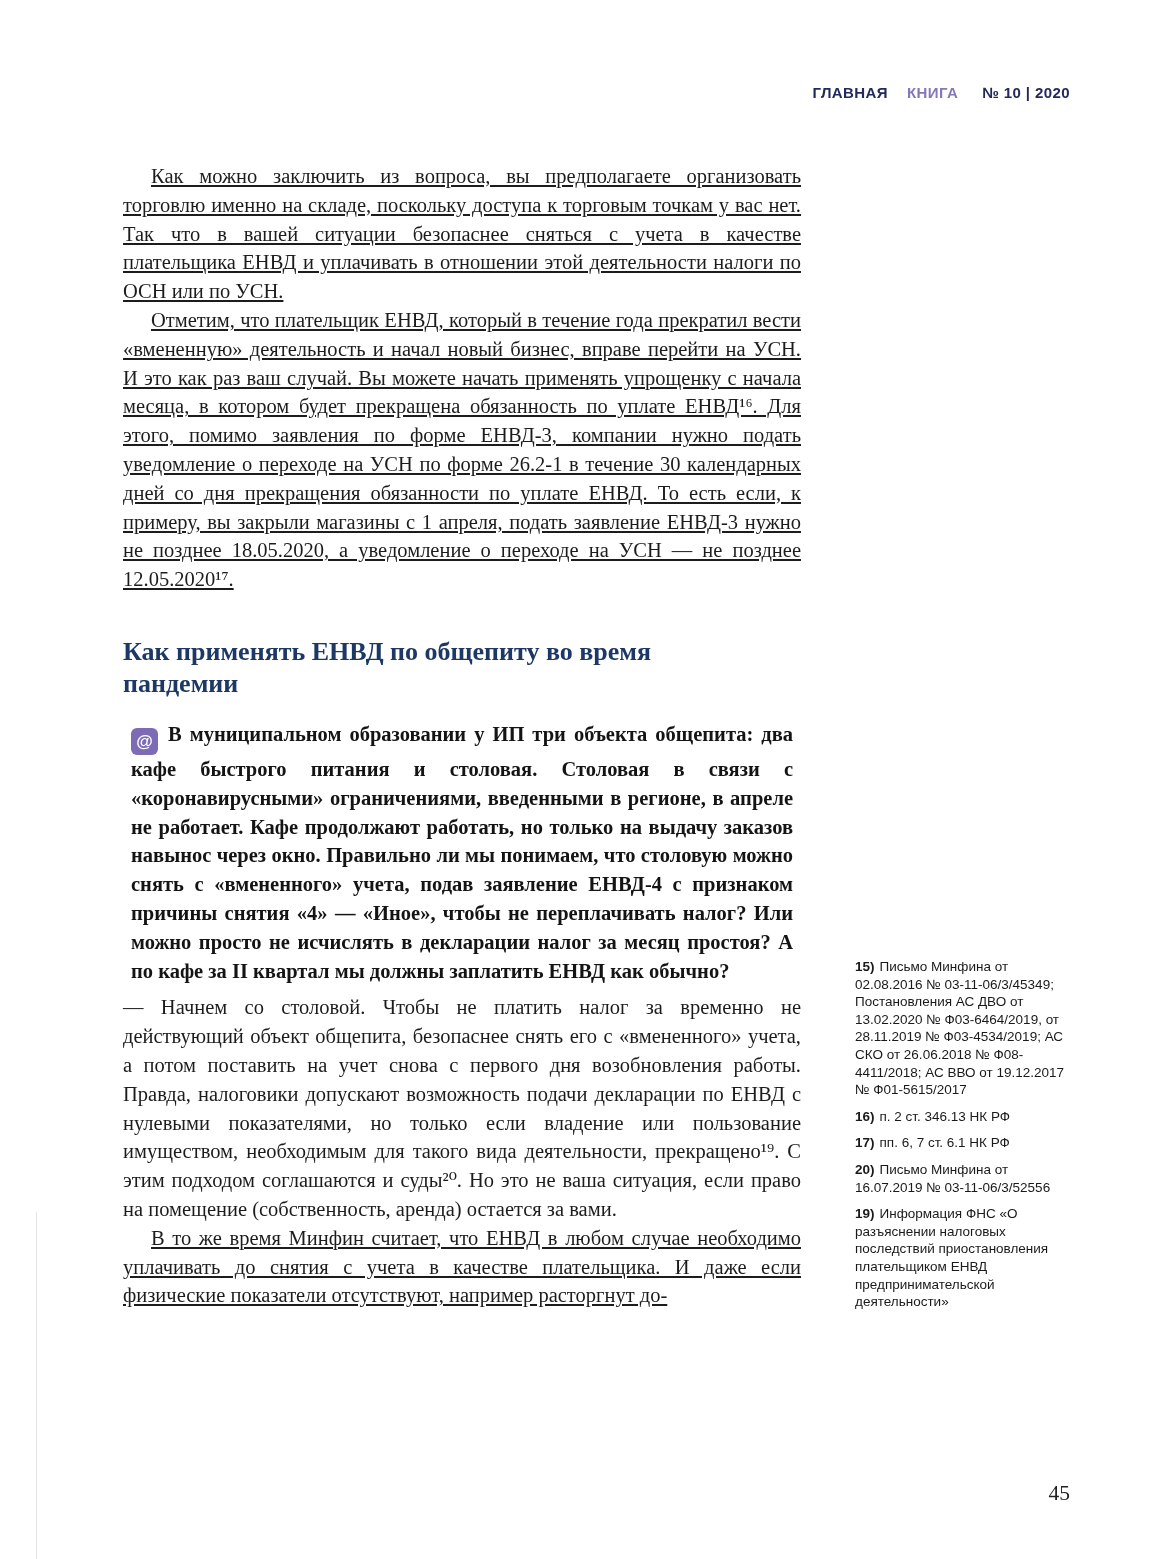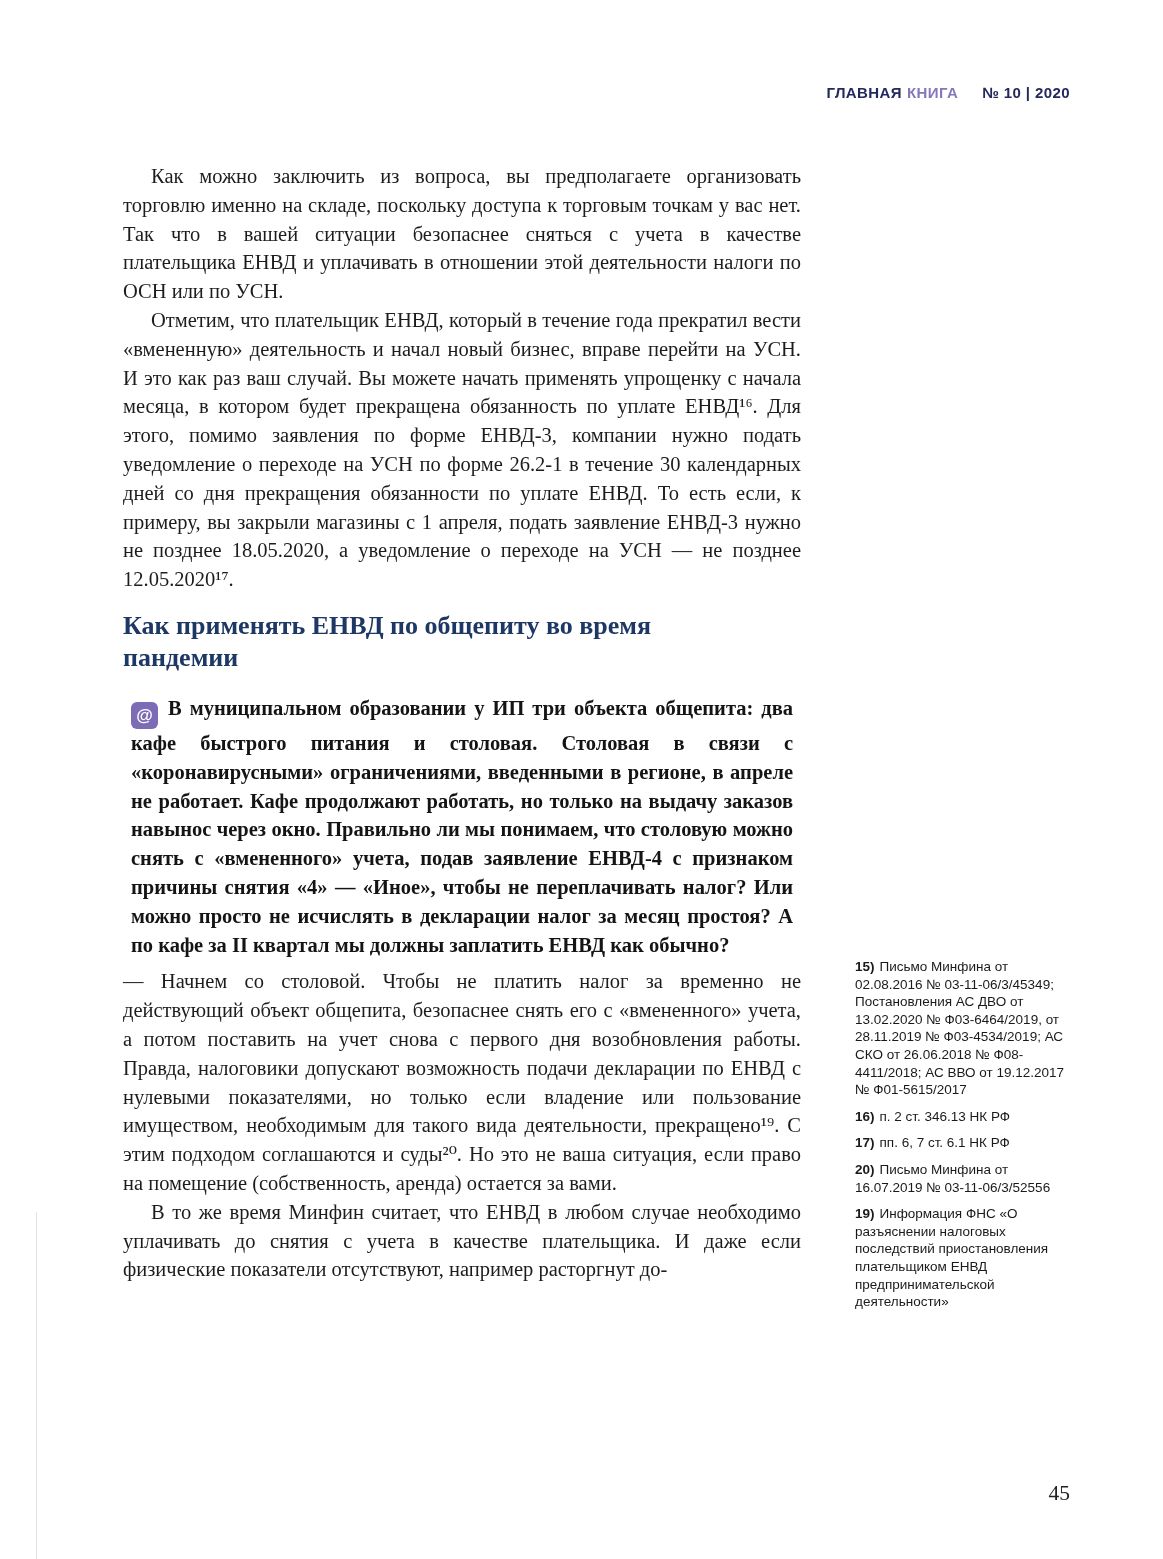--- a/index.html
+++ b/index.html
@@ -21,40 +21,40 @@
     position: absolute;
     top: 84px;
     right: 93px;
     font-family: "Liberation Sans", "DejaVu Sans", sans-serif;
     font-weight: 700;
     font-size: 15px;
     letter-spacing: 0.4px;
     white-space: nowrap;
   }
   .brand-navy  { color: var(--brand-navy, #23295c); }
-  .brand-purple{ color: var(--brand-purple, #8577b8); margin-left: 5px; }
+  .brand-purple{ color: var(--brand-purple, #8577b8); margin-left: 19px; }
   .issue       { color: var(--brand-navy, #23295c); margin-left: 24px; }
 
   
   .main-col {
     position: absolute;
     left: 123px;
     top: 162px;
     width: 678px;
   }
   .body-p {
     margin: 0;
     font-size: 20.5px;
     line-height: 28.8px;
     text-align: justify;
   }
-  .body-p.indent { text-indent: 28px; }
+  .body-p.indent { text-indent: 28px; text-decoration: underline; }
 
   .section-heading {
-    margin: 16px 0 20px 0;
+    margin: 42px 0 20px 0;
     max-width: 620px;
     font-family: "Liberation Serif", "DejaVu Serif", serif;
     font-weight: 700;
     font-size: 26px;
     line-height: 32px;
     color: var(--heading-navy, #1d3864);
   }
 
   .question {
     margin: 8px;

